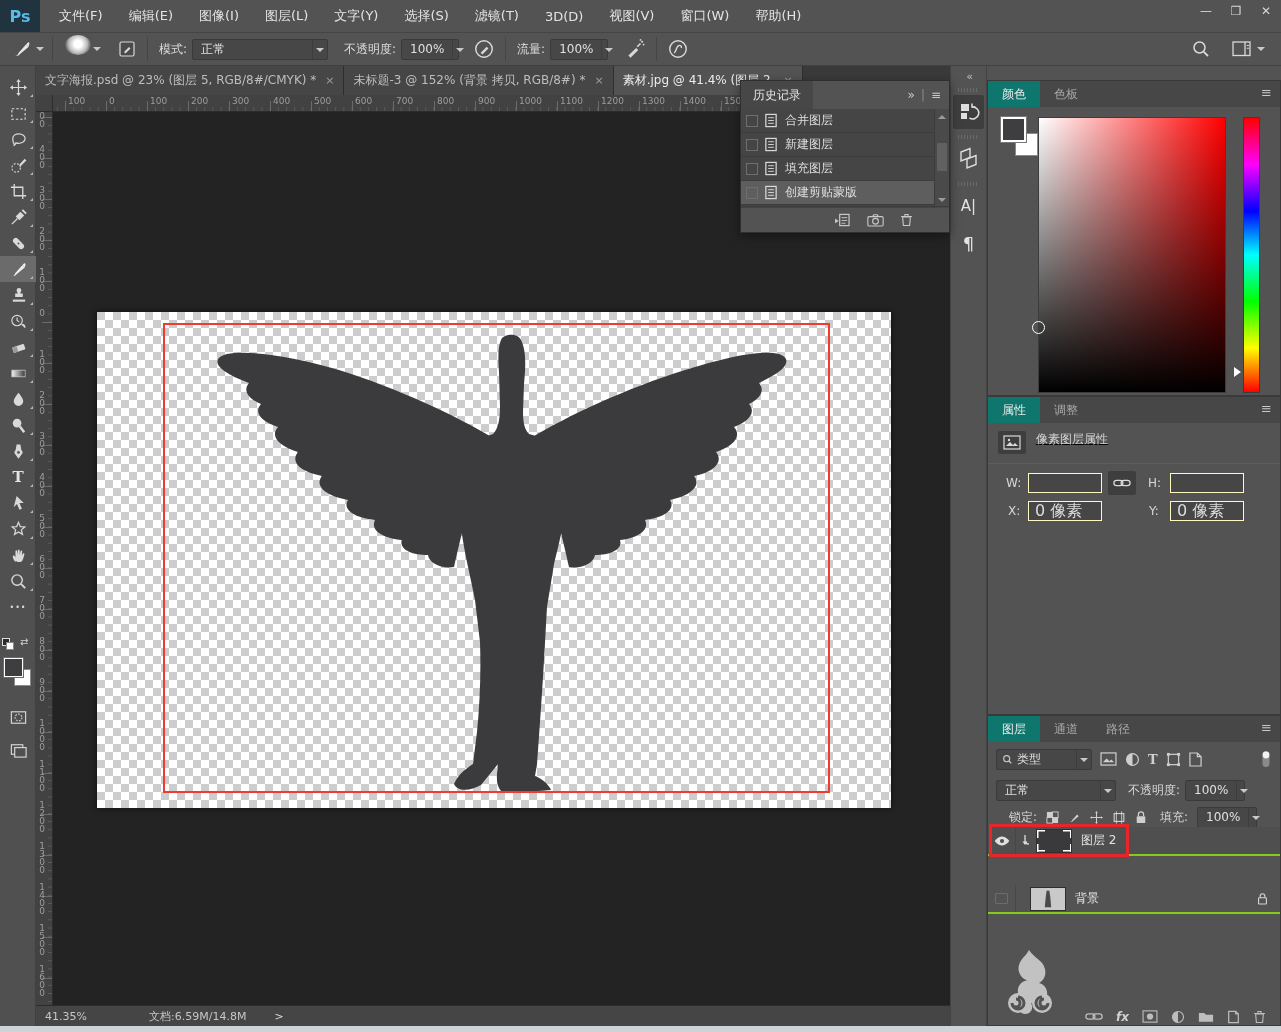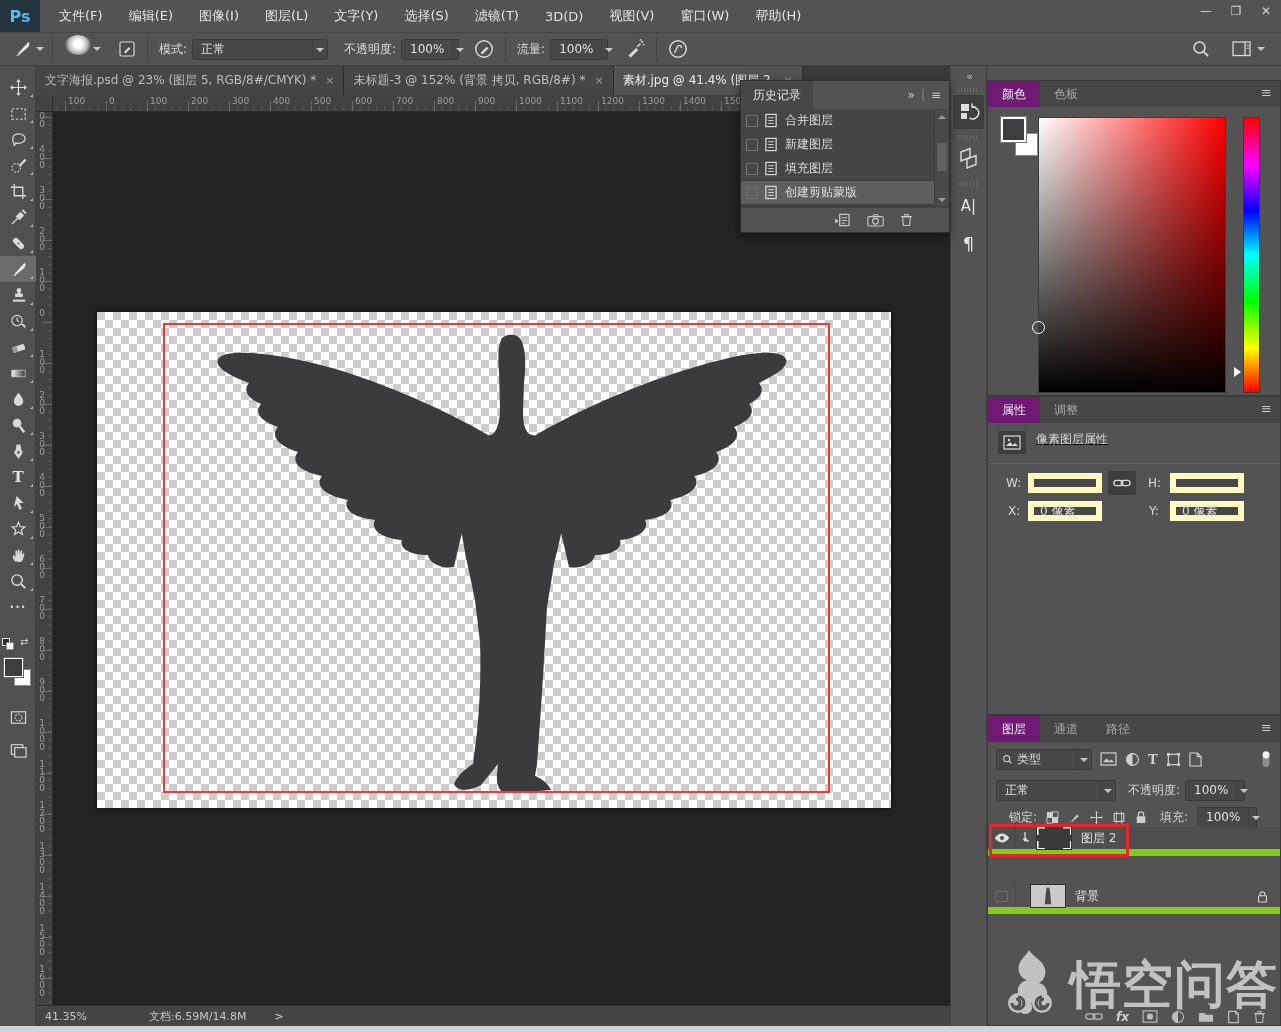--- a/index.html
+++ b/index.html
@@ -83,45 +83,45 @@
   #dock-collapse { position:absolute; top:4px; left:0; width:37px; text-align:center; color:#c0c0c0; font-size:11px; }
   .grip { height:4px; margin:6px 7px 2px 7px; background:repeating-linear-gradient(to right,#6a6a6a 0 1px,transparent 1px 3px); }
   .dock-icon { width:31px; height:34px; margin:3px auto; display:flex; align-items:center; justify-content:center; color:#dedede; border-radius:2px; }
   .dock-icon.open { background:#3e3e3e; }
   .dock-txt { font-size:15px; color:#e2e2e2; }
 
   
   .panel { position:absolute; left:987px; width:294px; background:#535353; border:1px solid #3a3a3a; }
   .panel-tabs { height:26px; background:#474747; display:flex; align-items:stretch; }
   .ptab { display:flex; align-items:center; padding:0 14px; font-size:12px; color:#a7a7a7; }
-  .ptab.active { background:#701a75; color:#e9e9e9; }
+  .ptab.active { background:#0f766e; color:#e9e9e9; }
   .pmenu { margin-left:auto; color:#c9c9c9; font-size:13px; padding:4px 8px 0 0; }
 
   
   #color-gradient { position:absolute; left:50px; top:36px; width:188px; height:276px;
      background-image:linear-gradient(to top,#000000,rgba(0,0,0,0)),linear-gradient(to right,#ffffff,rgba(255,255,255,0));
      background-color:#ff0000; border:1px solid #3c3c3c; }
   #hue-bar { position:absolute; left:255px; top:36px; width:17px; height:276px; border:1px solid #3c3c3c;
      background:linear-gradient(to bottom,#ff0000 0%,#ff00ff 17%,#0000ff 34%,#00ffff 50%,#00ff00 67%,#ffff00 84%,#ff0000 100%); }
   #color-cursor { position:absolute; left:44px; top:240px; width:13px; height:13px; border:1.5px solid #ffffff; border-radius:50%; }
   #hue-arrow { position:absolute; left:246px; top:286px; width:0; height:0; border:5px solid transparent; border-left:7px solid #ffffff; }
   #cp-fg { position:absolute; left:13px; top:36px; width:25px; height:25px; background:#3e3e40; border:2px solid #ffffff; outline:1px solid #777; }
   #cp-bg { position:absolute; left:27px; top:52px; width:23px; height:23px; background:#ffffff; border:1px solid #8a8a8a; }
 
   
   .ptype-row { position:absolute; left:10px; top:34px; display:flex; align-items:flex-start;text-decoration:underline; }
   #ptype-icon { width:28px; height:23px; background:#3e3e3e; border-radius:2px; display:flex; align-items:center; justify-content:center; margin-right:10px; }
   .plabel { color:#d6d6d6; font-size:12px; }
   .pdivider { position:absolute; left:0; top:66px; width:100%; height:1px; background:#474747; border-bottom:1px solid #5e5e5e; }
-  .pfield { background:#464646; border:6px solid #fef9c3; height:20px; color:#ddd; font-size:12px; display:flex; align-items:center; padding:0 6px; }
+  .pfield { background:#464646; border:1px solid #fef9c3; height:20px; color:#ddd; font-size:16px; display:flex; align-items:center; padding:0 6px; }
   #plink { position:absolute; left:120px; top:74px; width:28px; height:24px; background:#3e3e3e; border-radius:2px; display:flex; align-items:center; justify-content:center; }
 
   
   .lrow { position:absolute; left:0; width:292px; display:flex; align-items:center; }
-  .layer-row { height:29px; border-bottom:7px solid #84cc16; }
+  .layer-row { height:29px; border-bottom:2px solid #84cc16; }
   .eye-col { width:28px; height:100%; border-right:1px solid #474747; display:flex; align-items:center; justify-content:center; }
   .eye-empty { width:13px; height:11px; border:1px solid #6c6c6c; border-radius:1px; }
   .lthumb { width:36px; height:24px; margin-left:6px; border:1px solid #2f2f2f; position:relative; overflow:hidden; }
   .lname { color:#e2e2e2; font-size:12px; margin-left:9px; white-space:nowrap; }
   .sel-corners { position:absolute; inset:0;
      background-image:linear-gradient(#fff,#fff),linear-gradient(#fff,#fff),linear-gradient(#fff,#fff),linear-gradient(#fff,#fff),linear-gradient(#fff,#fff),linear-gradient(#fff,#fff),linear-gradient(#fff,#fff),linear-gradient(#fff,#fff);
      background-size:8px 1.5px,1.5px 8px,8px 1.5px,1.5px 8px,8px 1.5px,1.5px 8px,8px 1.5px,1.5px 8px;
      background-position:left top,left top,right top,right top,left bottom,left bottom,right bottom,right bottom;
      background-repeat:no-repeat; }
   #layer2-annotation { position:absolute; left:1px; top:108px; width:140px; height:33px; border:3px solid #e8262a; z-index:5; }
@@ -781,16 +781,15 @@
   </div>
 
   <div id="watermark">
     <svg width="74" height="72" viewBox="0 0 74 72">
       <path d="M37 2c5 8 14 10 16 19 1.5 7-2 12-6 14 5 1 9 6 8 12-1.5 8-10 11-16 8 2 3 1.5 8-2 10-4 2.5-9 .5-10-4-1-4 2-8 6-8-5-2-8-7-7-12 .8-5 5-8 9-8.5C29 30 25 24 27 17c1.8-6.5 7-9 10-15z" fill="#cccccc"></path>
       <circle cx="26" cy="55" r="10" fill="#cccccc"></circle>
       <path d="M26 49a6 6 0 11-6 6 4 4 0 104-4" fill="none" stroke="#535353" stroke-width="3"></path>
       <circle cx="50" cy="55" r="10" fill="#cccccc"></circle>
       <path d="M50 49a6 6 0 106 6 4 4 0 11-4-4" fill="none" stroke="#535353" stroke-width="3"></path>
     </svg>
-    <div id="wm-text">悟空问答</div>
   </div>
 
 </div>
 
 </body></html>

